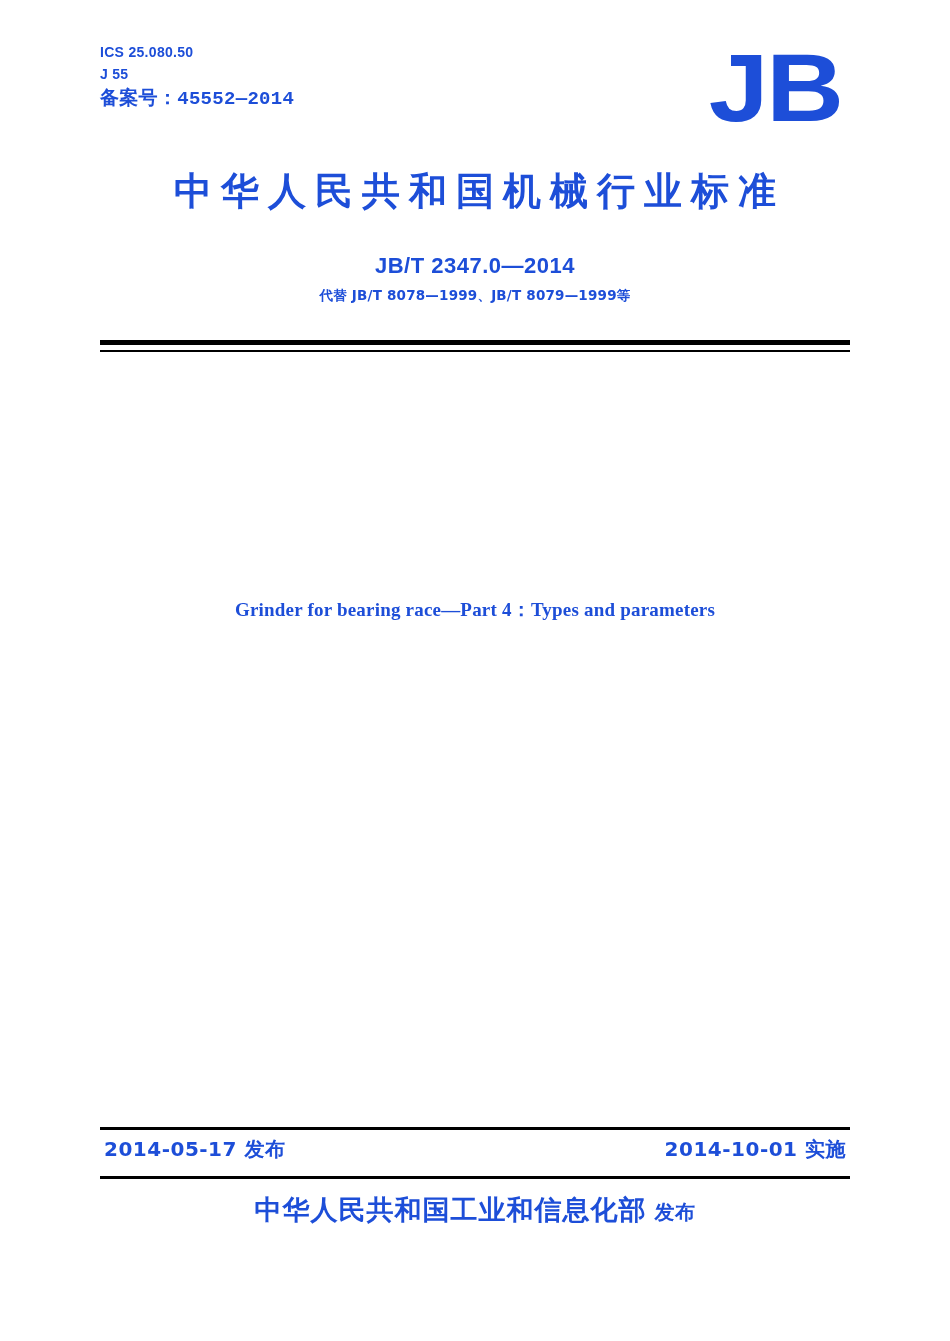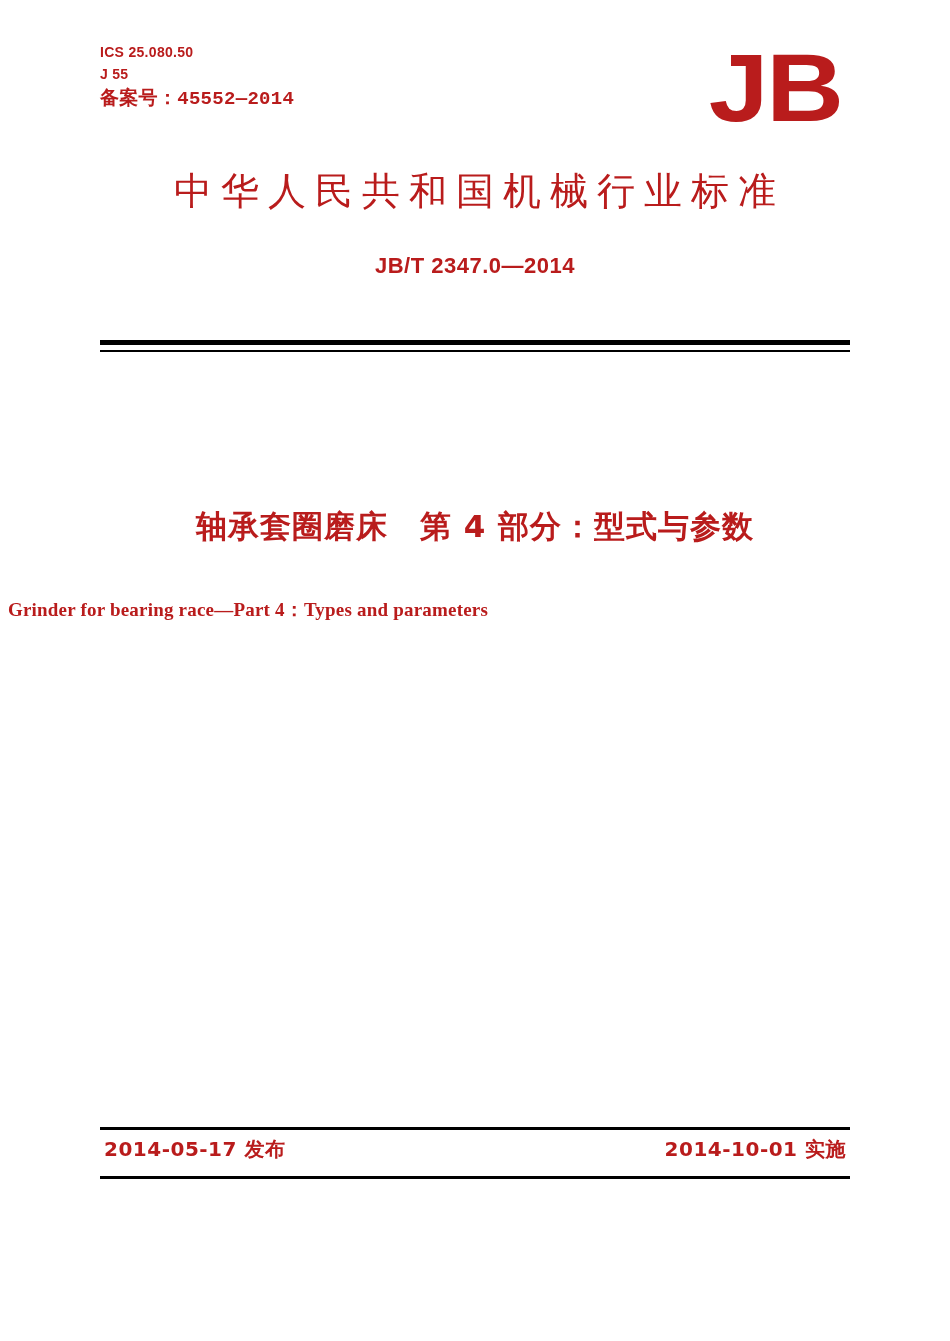--- a/index.html
+++ b/index.html
@@ -6,21 +6,21 @@
     margin: 0;
     padding: 0;
     background: #ffffff;
   }
   .page {
     position: relative;
     width: 950px;
     height: 1341px;
     background: #ffffff;
     font-family: "Liberation Serif", serif;
-    color: #b91c1c;
+    color: #1d4ed8;
     overflow: hidden;
   }
 
   
   .ics-block {
     position: absolute;
     left: 100px;
     top: 42px;
     line-height: 1.55;
   }
@@ -52,21 +52,21 @@
   }
 
   
   .gb-title {
     position: absolute;
     left: 0;
     right: 0;
     top: 166px;
     text-align: center;
     font-family: "DejaVu Sans", sans-serif;
-    font-weight: normal;
+    font-weight: bold;
     font-size: 38px;
     letter-spacing: 9px;
     padding-left: 9px;
   }
 
   
   .std-no {
     position: absolute;
     left: 0;
     right: 0;
@@ -114,23 +114,24 @@
     right: 0;
     top: 506px;
     text-align: center;
     font-family: "DejaVu Sans", sans-serif;
     font-weight: bold;
     font-size: 31px;
     letter-spacing: 1px;
   }
   .doc-title-en {
     position: absolute;
-    left: 8px;
+    left: 0;
     right: 0;
     top: 597px;
+    text-align: center;
     font-family: "Liberation Serif", serif;
     font-weight: bold;
     font-size: 19px;
     letter-spacing: 0.2px;
   }
 
   
   .footer-rule-thick {
     position: absolute;
     left: 100px;
@@ -193,26 +194,29 @@
     <div class="ics-line">ICS 25.080.50</div>
     <div class="ics-line">J 55</div>
     <div class="ics-line cn">备案号：45552—2014</div>
   </div>
 
   <div class="jb-logo">JB</div>
 
   <div class="gb-title">中华人民共和国机械行业标准</div>
 
   <div class="std-no">JB/T 2347.0—2014</div>
+  <div class="std-replace">代替 JB/T 8078—1999、JB/T 8079—1999等</div>
 
   <div class="rule-thick"></div>
   <div class="rule-thin"></div>
 
-  <div class="doc-title-cn">轴承套圈磨床　第 4 部分：型式与参数</div>
   <div class="doc-title-en">Grinder for bearing race—Part 4：Types and parameters</div>
 
   <div class="footer-rule-thick"></div>
   <div class="date-issue">2014-05-17 发布</div>
   <div class="date-impl">2014-10-01 实施</div>
   <div class="footer-rule-bottom"></div>
 
+  <div class="issuer">
+    <span>中华人民共和国工业和信息化部</span><span class="issuer-verb">发布</span>
+  </div>
 
 </div>
 
 </body></html>

